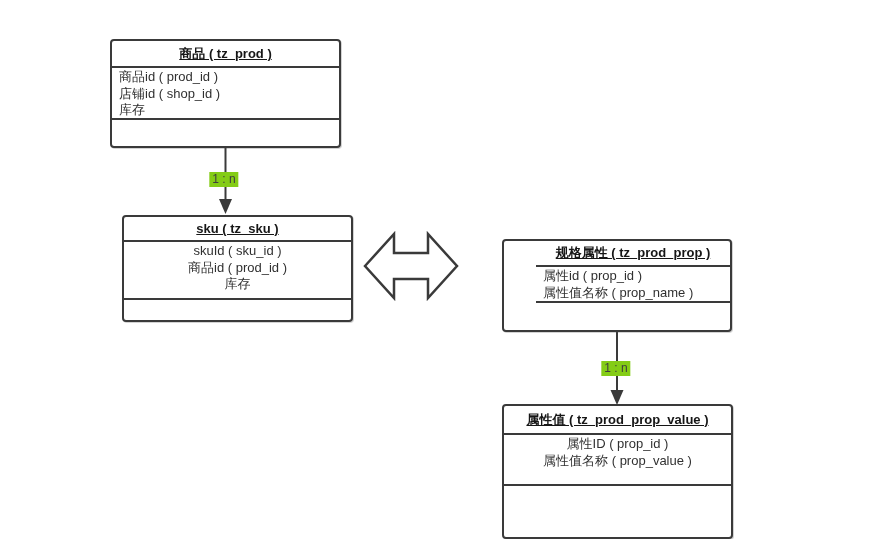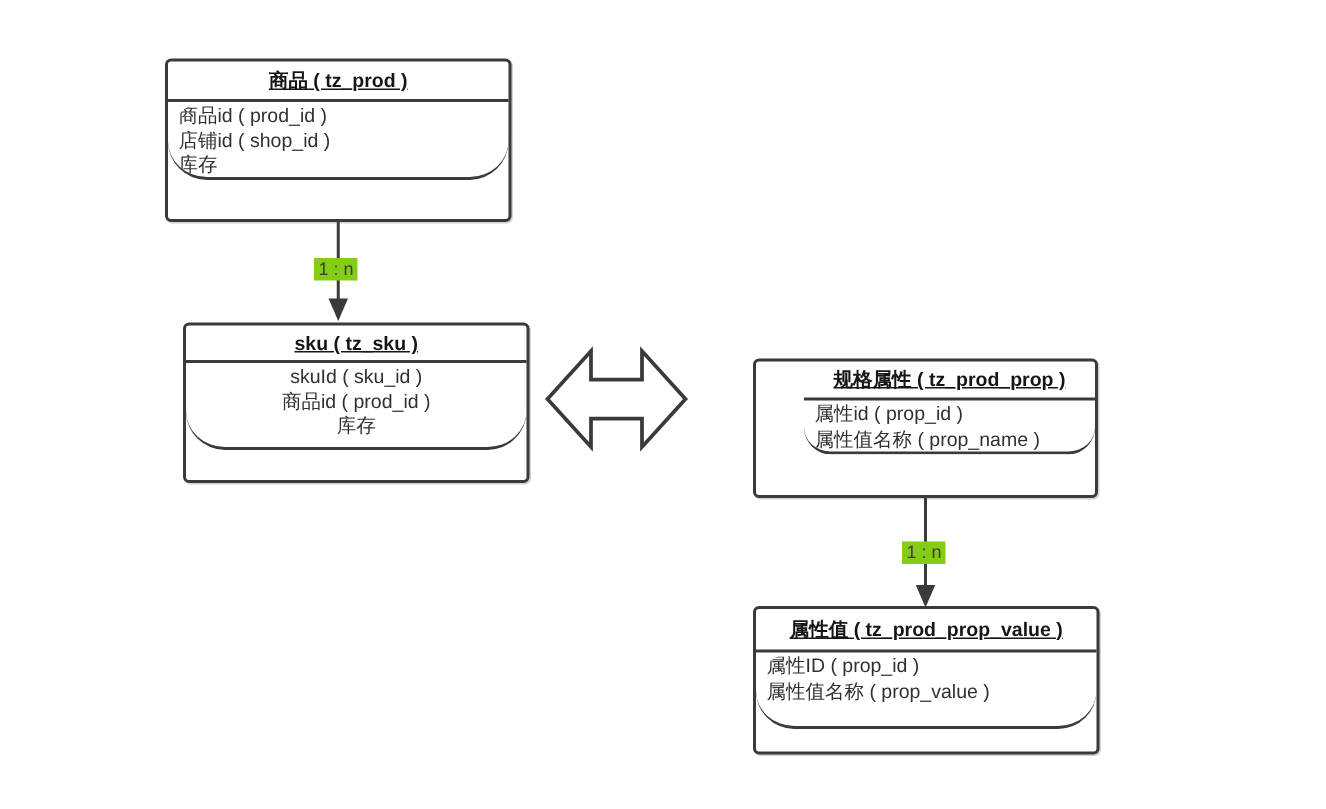--- a/index.html
+++ b/index.html
@@ -40,21 +40,20 @@
     white-space: nowrap;
     text-decoration: underline;
   }
   .entity .bd {
     box-sizing: border-box;
     border-bottom: 2px solid #3a3a3a;
     padding: 1px 7px 0 7px;
     font-size: 13px;
     color: #303030;
     overflow: hidden;
-    border-radius: 26px;
   }
   .entity .bd .field {
     line-height: 16.5px;
     white-space: nowrap;
   }
   .entity .ft {
     box-sizing: border-box;
   }
   .rel-label {
     position: absolute;
@@ -109,21 +108,21 @@
 
   <div class="entity" style="left:502px; top:239px; width:230px; height:93px;padding-left:32px;">
     <div class="hdr" style="height:26px;">规格属性 ( tz_prod_prop )</div>
     <div class="bd" style="height:36px;">
       <div class="field">属性id ( prop_id )</div>
       <div class="field">属性值名称 ( prop_name )</div>
     </div>
     <div class="ft"></div>
   </div>
 
-  <div class="entity" style="left:502px; top:404px; width:231px; height:99px;">
+  <div class="entity" style="left:502px; top:404px; width:231px; height:135px;text-align:center;">
     <div class="hdr" style="height:29px;">属性值 ( tz_prod_prop_value )</div>
     <div class="bd" style="height:51px;">
       <div class="field">属性ID ( prop_id )</div>
       <div class="field">属性值名称 ( prop_value )</div>
     </div>
     <div class="ft"></div>
   </div>
 
   <div class="rel-label" style="left:224px; top:172px;">1 : n</div>
   <div class="rel-label" style="left:616px; top:361px;">1 : n</div>

